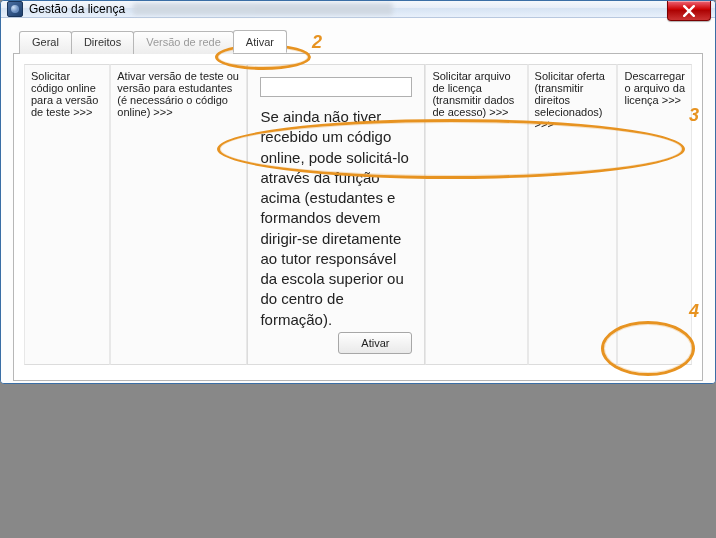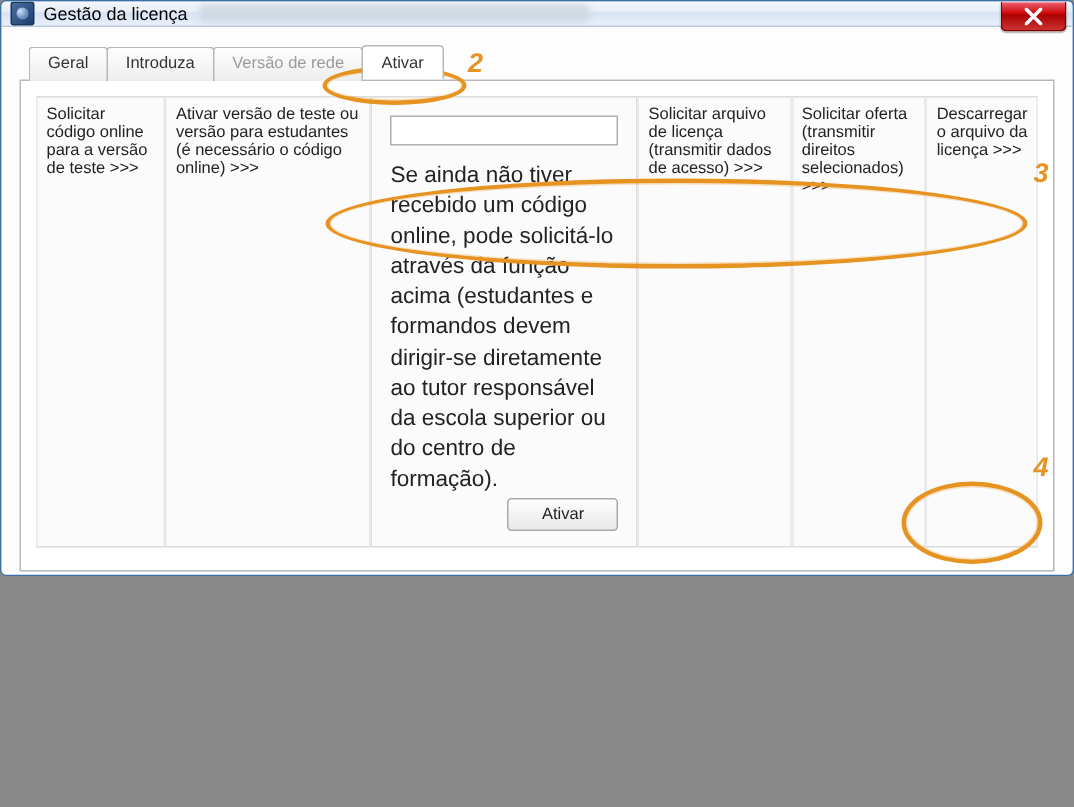--- a/index.html
+++ b/index.html
@@ -202,21 +202,21 @@
       <svg viewBox="0 0 10 10">
         <path d="M1 1 L9 9 M9 1 L1 9" stroke="#fff" stroke-width="2" stroke-linecap="round"></path>
       </svg>
     </div>
   </div>
 
   <div class="client">
 
     <div class="tabrow">
       <div class="tab">Geral</div>
-      <div class="tab">Introduza</div>
+      <div class="tab">Direitos</div>
       <div class="tab disabled">Versão de rede</div>
       <div class="tab active">Ativar</div>
     </div>
 
     <div class="tab-panel">
 
       <div class="link-row">Solicitar código online para a versão de teste &gt;&gt;&gt;</div>
       <div class="link-row">Ativar versão de teste ou versão para estudantes (é necessário o código online) &gt;&gt;&gt;</div>
 
       <div class="activation-block">

